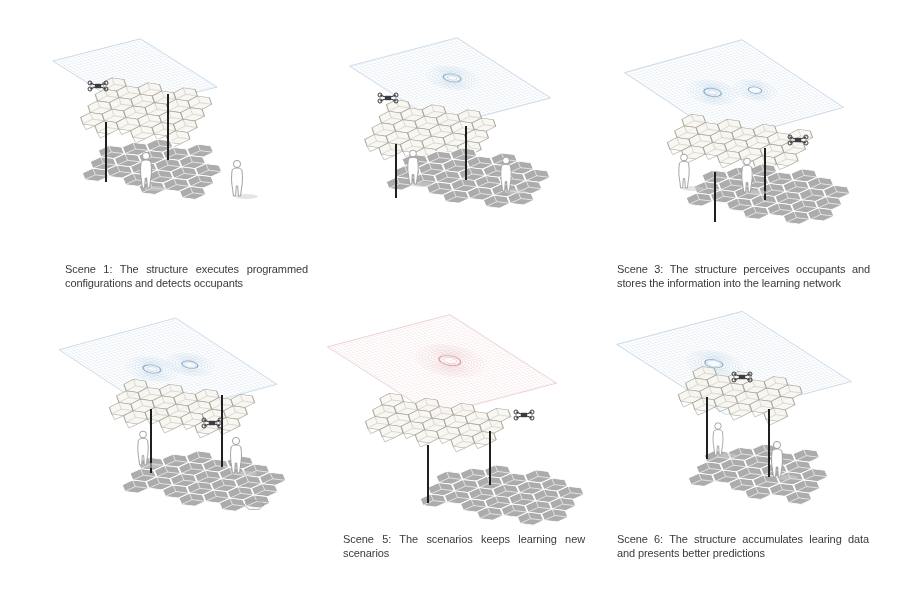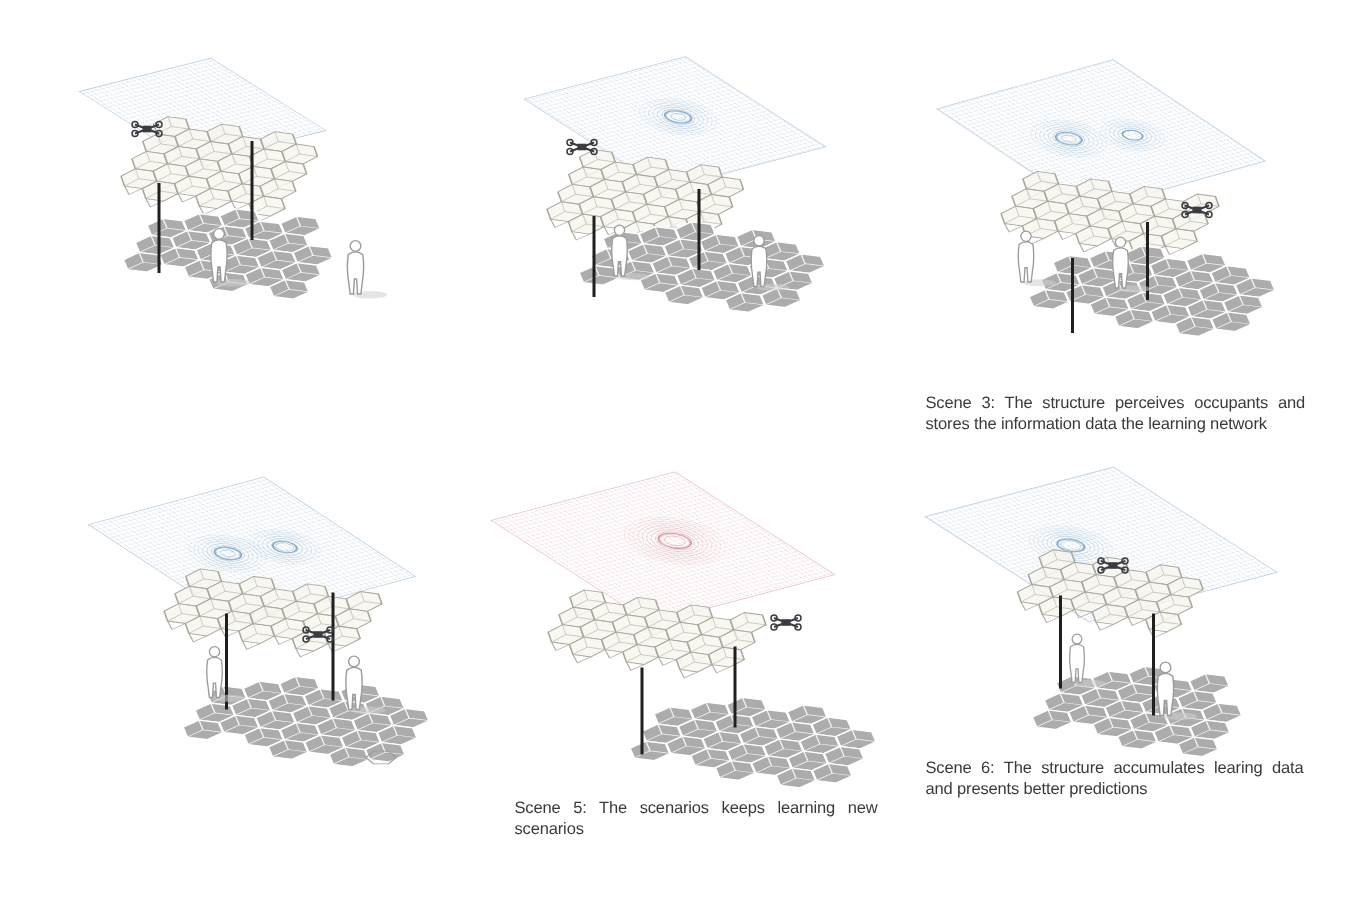--- a/index.html
+++ b/index.html
@@ -1434,17 +1434,18 @@
           <path d="M-4.6 -25 C-5.8 -17 -5 -11 -4.2 -6.5 L-3.4 0 L-1.3 0 L-0.7 -9.5 L0.7 -9.5 L1.3 0 L3.4 0 L4.2 -6.5 C5 -11 5.8 -17 4.6 -25 C2 -27.3 -2 -27.3 -4.6 -25 Z" fill="#ffffff" stroke="#9b9b9b" stroke-width="0.9"></path>
         </g>
         <g transform="translate(185,182) scale(1.05)">
           <ellipse cx="9" cy="0.5" rx="11" ry="2.4" fill="#cfcfcf" opacity="0.55"></ellipse>
           <circle cx="0" cy="-30.5" r="3.4" fill="#ffffff" stroke="#9b9b9b" stroke-width="0.9"></circle>
           <path d="M-4.6 -25 C-5.8 -17 -5 -11 -4.2 -6.5 L-3.4 0 L-1.3 0 L-0.7 -9.5 L0.7 -9.5 L1.3 0 L3.4 0 L4.2 -6.5 C5 -11 5.8 -17 4.6 -25 C2 -27.3 -2 -27.3 -4.6 -25 Z" fill="#ffffff" stroke="#9b9b9b" stroke-width="0.9"></path>
         </g>
       </svg>
     </div>
 
-  <p class="caption" style="left:617px;top:263px;width:253px">Scene 3: The structure perceives occupants and stores the information data the learning network</p>
+  <p class="caption" style="left:65px;top:263px;width:243px">Scene 1: The structure executes programmed configurations and detects occupants</p>
+  <p class="caption" style="left:617px;top:263px;width:253px">Scene 3: The structure perceives occupants and stores the information into the learning network</p>
   <p class="caption" style="left:343px;top:533px;width:242px">Scene 5: The scenarios keeps learning new scenarios</p>
-  <p class="caption" style="left:617px;top:506px;width:252px">Scene 6: The structure accumulates learing data and presents better predictions</p>
+  <p class="caption" style="left:617px;top:533px;width:252px">Scene 6: The structure accumulates learing data and presents better predictions</p>
 
 </div>
 
 </body></html>

